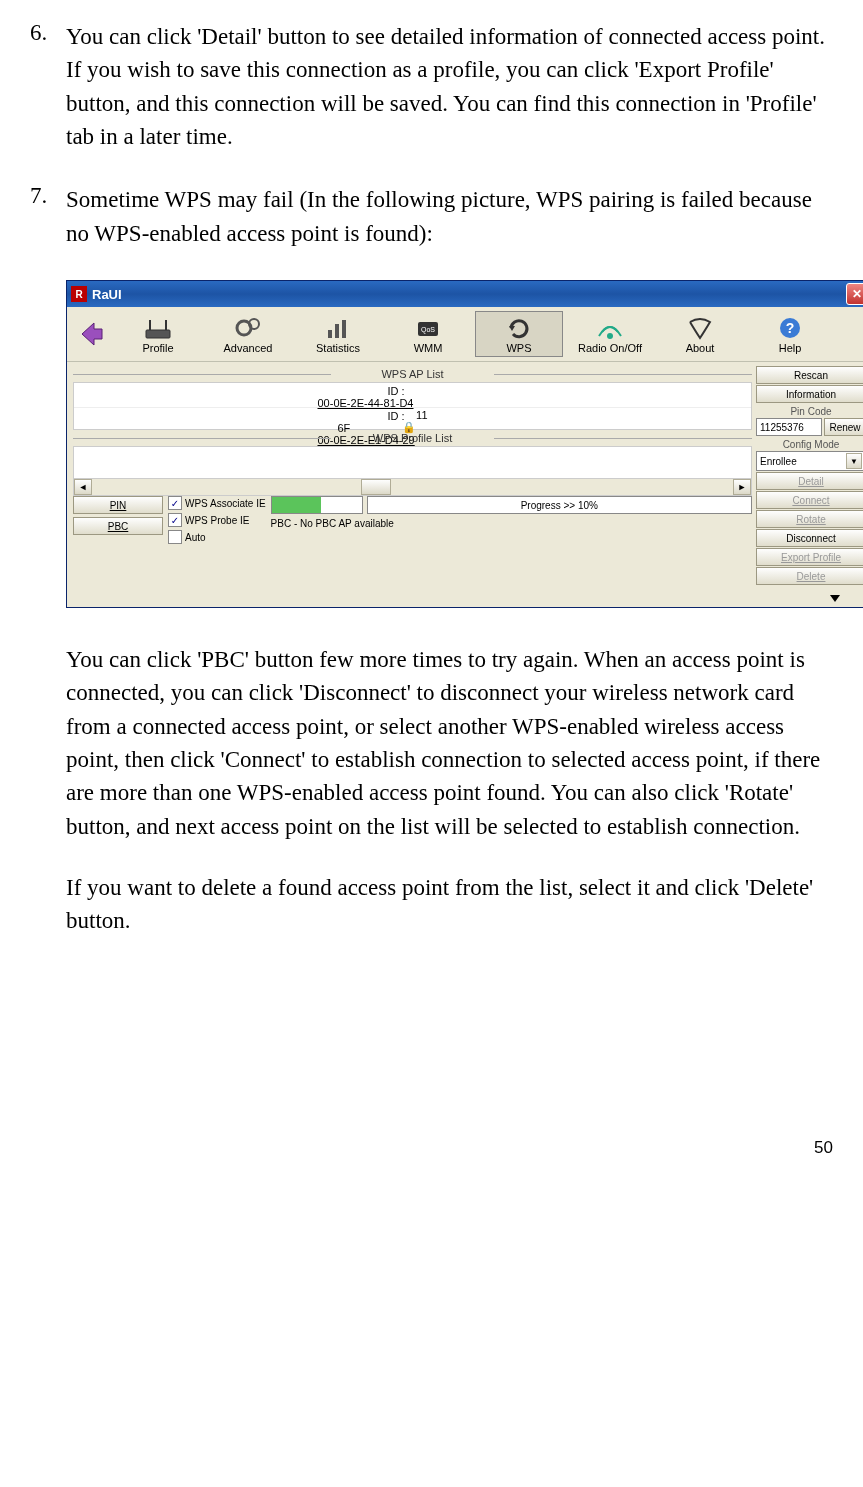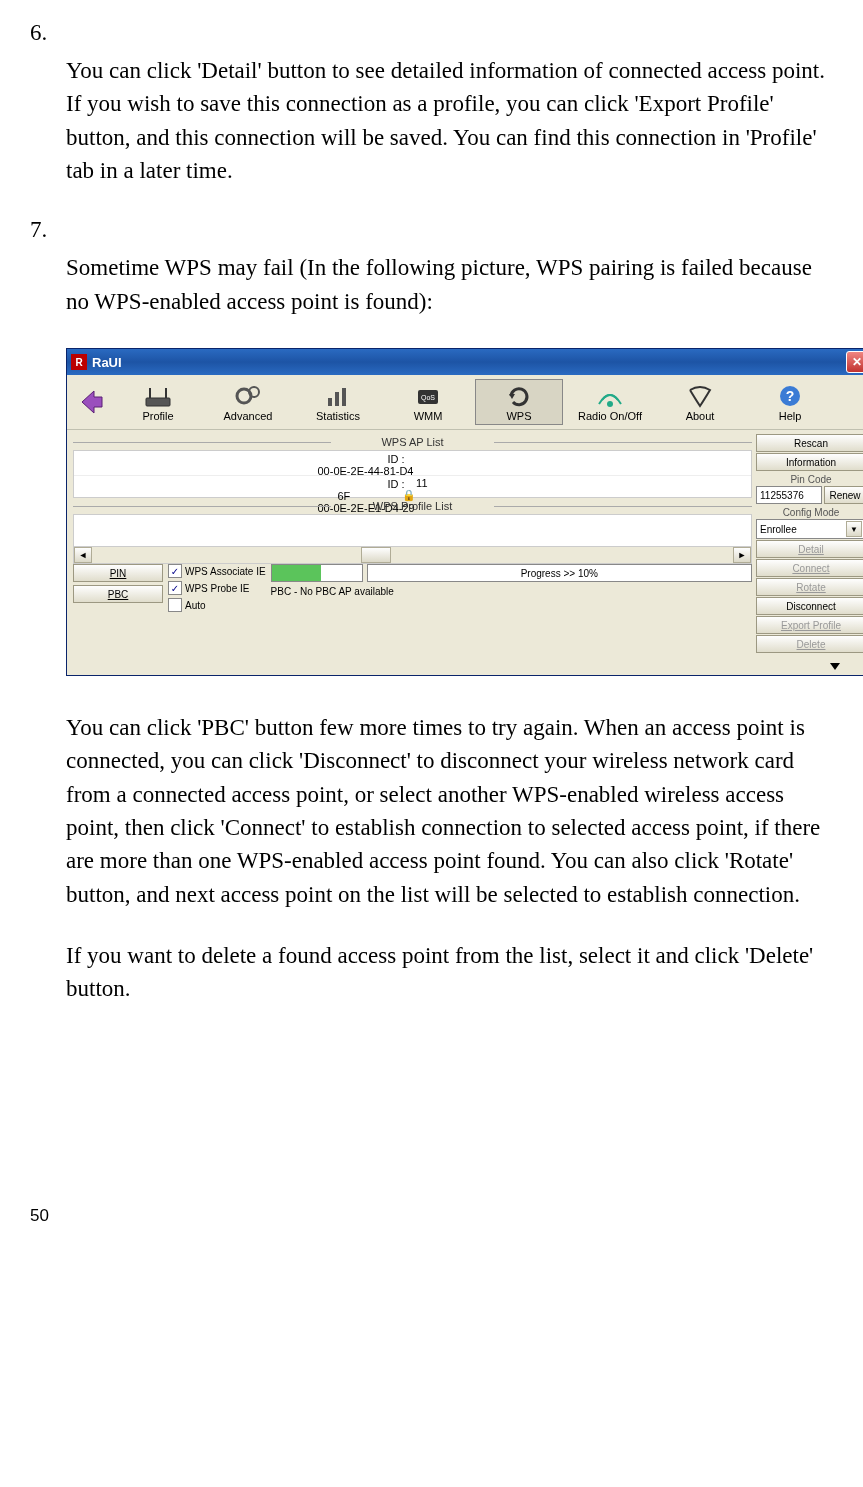--- a/index.html
+++ b/index.html
@@ -15,21 +15,20 @@
       display: flex;
       margin-bottom: 30px;
     }
     .list-num {
       width: 36px;
       flex-shrink: 0;
     }
     .list-text {
       flex: 1;
       line-height: 1.45;
-      margin-top: 34px;
     }
     .screenshot-container {
       margin-left: 36px;
       margin-bottom: 35px;
     }
     .raui-window {
       width: 805px;
       background: #ece9d8;
       border: 1px solid #0a246a;
       font-family: Tahoma, Arial, sans-serif;
@@ -157,21 +156,21 @@
       font-size: 11px;
       height: 20px;
       align-items: center;
       flex-direction: column;
     }
     .ap-row.header-ish {
       border-bottom: 1px solid #eee;
     }
     .col-id { width: 50px; }
     .col-ssid { width: 150px; }
-    .col-mac { width: 190px; }
+    .col-mac { width: 190px; text-decoration: underline; }
     .col-ch { width: 50px; text-align: right; padding-right: 20px; }
     .col-lock { width: 20px; }
     .profile-list {
       background: white;
       border: 1px solid #ccc;
       height: 48px;
       position: relative;
     }
     .scrollbar-h {
       position: absolute;
@@ -345,21 +344,21 @@
     .expand-arrow {
       text-align: right;
       padding-right: 30px;
       height: 14px;
     }
     .expand-arrow svg { width: 14px; height: 10px; }
     .lock-icon {
       display: inline-block;
     }
     .page-num {
-      text-align: left;
+      text-align: right;
       font-family: Arial, sans-serif;
       font-size: 17px;
       margin-top: 200px;
     }
     .para {
       margin-left: 36px;
       line-height: 1.45;
       margin-bottom: 28px;
     }
   </style>

